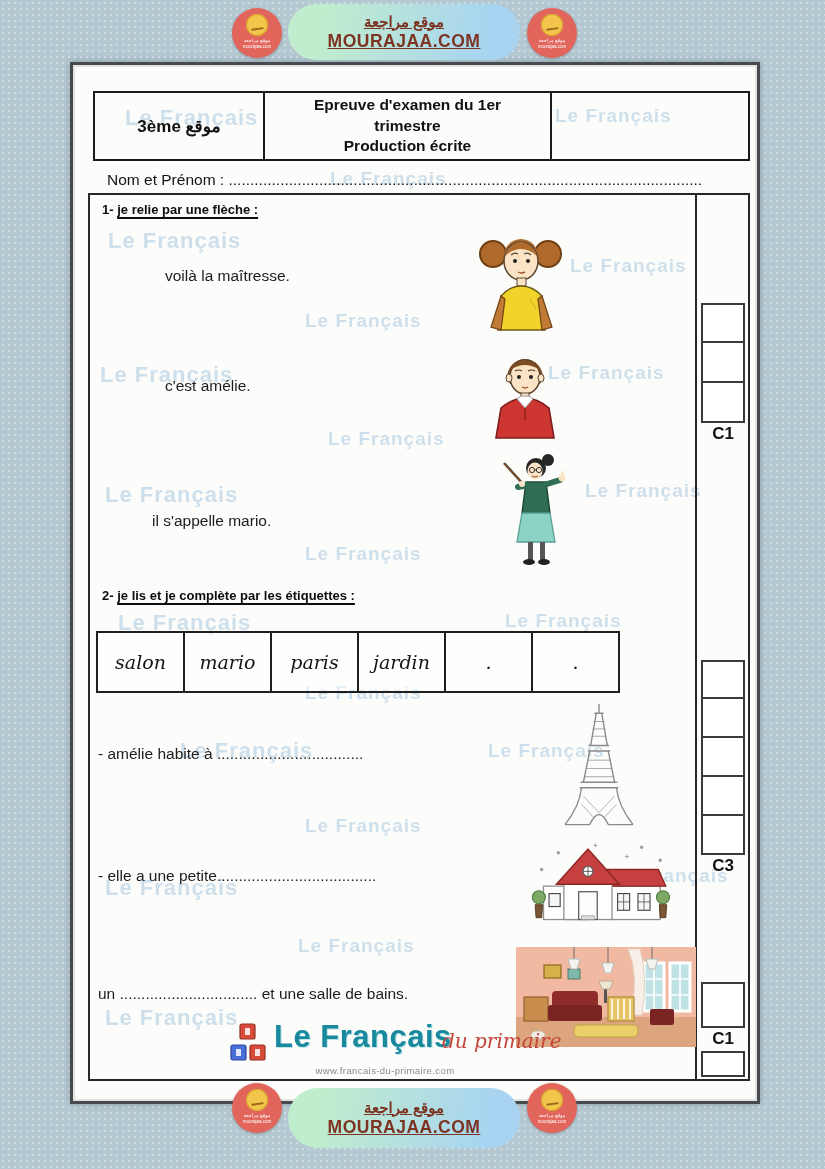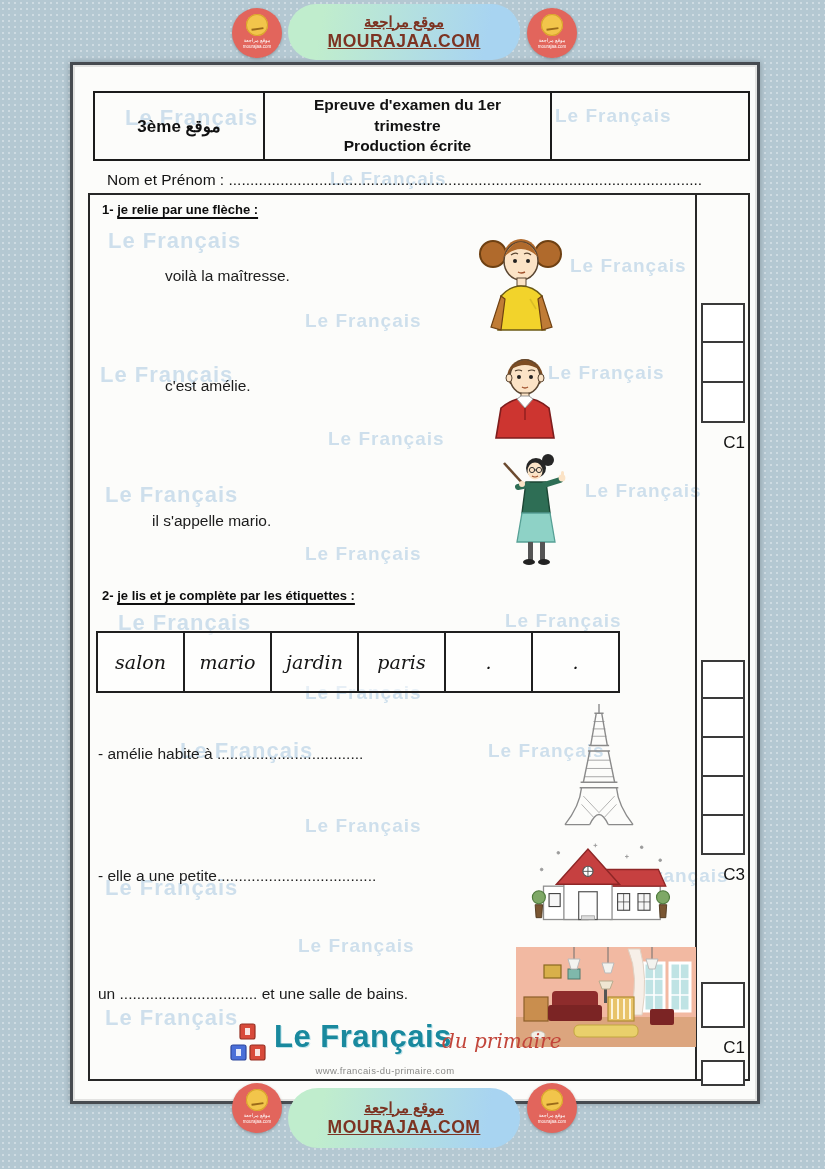--- a/index.html
+++ b/index.html
@@ -32,21 +32,21 @@
              border:2px solid #272727; }
   .margin-divider { position:absolute; left:605px; top:-2px; height:888px; border-left:2px solid #272727; }
 
   .ex-title { position:absolute; font-weight:bold; font-size:13px; color:#0d0d0d; white-space:nowrap; }
   .ex-title .u { text-decoration:underline; text-decoration-thickness:2px; text-underline-offset:3px; }
   .item-text, .sent { position:absolute; font-size:15.5px; color:#1c1c1c; white-space:nowrap; }
 
   .score-col { position:absolute; left:611px; width:44px; }
   .sbox { width:44px; border:2px solid #3a3a3a; border-top:none; background:#fff; }
   .sbox.first { border-top:2px solid #3a3a3a; }
-  .score-label { width:44px; text-align:right; font-weight:normal; font-size:17px; color:#111; padding-top:10px; }
+  .score-label { width:44px; text-align:center; font-weight:bold; font-size:17px; color:#111; padding-top:1px; }
 
   .tags { position:absolute; left:6px; top:436px; width:524px; height:62px;
           border:2px solid #1f1f1f; display:flex; background:rgba(255,255,255,.5); }
   .tag { flex:1; border-right:2px solid #1f1f1f; display:flex; align-items:center; justify-content:center;
          font-family:"DejaVu Serif",serif; font-style:italic; font-size:19px; color:#141414; }
   .tag:last-child { border-right:none; }
 
   .img-box { position:absolute; }
   .img-box svg { width:100%; height:100%; display:block; }
 
@@ -206,22 +206,22 @@
       </div>
 
       <div class="ex-title" style="left:12px;top:393px;">
         <span>2-</span>
         <span class="u">je lis et je complète par les étiquettes :</span>
       </div>
 
       <div class="tags">
         <div class="tag">salon</div>
         <div class="tag">mario</div>
+        <div class="tag">paris</div>
         <div class="tag">jardin</div>
-        <div class="tag">paris</div>
         <div class="tag">.</div>
         <div class="tag">.</div>
       </div>
 
       <div class="sent" style="left:8px;top:550px;">- amélie habite à ..................................</div>
       <div class="sent" style="left:8px;top:672px;">- elle a une petite.....................................</div>
       <div class="sent" style="left:8px;top:790px;">un ................................ et une salle de bains.</div>
 
       <div class="img-box" style="left:463px;top:503px;width:92px;height:140px;">
         <svg viewBox="0 0 100 145" fill="none" stroke="#8a8a8a" stroke-width="1.5">

